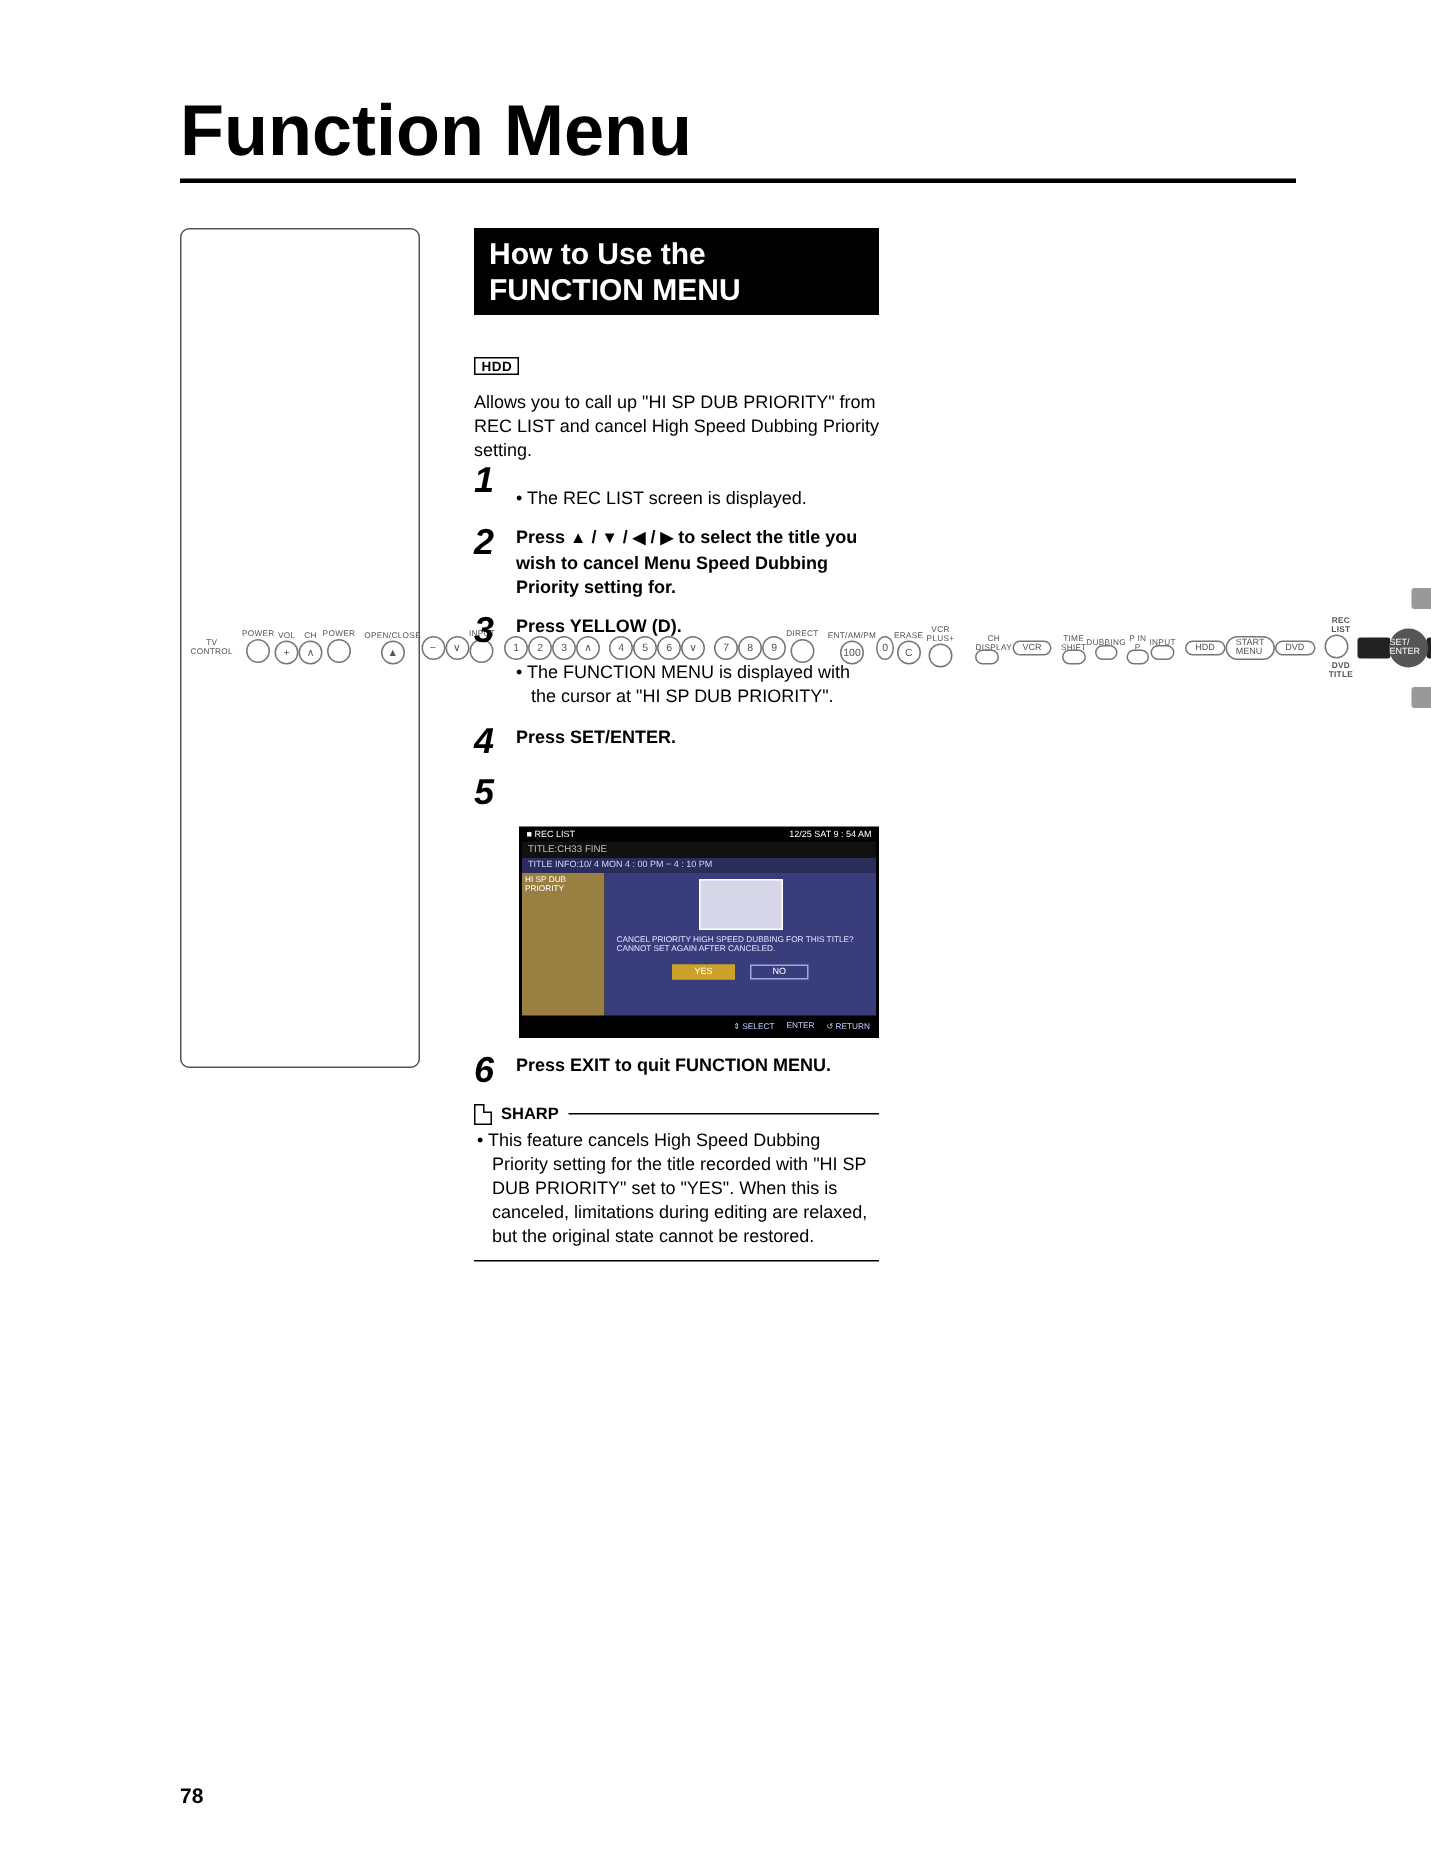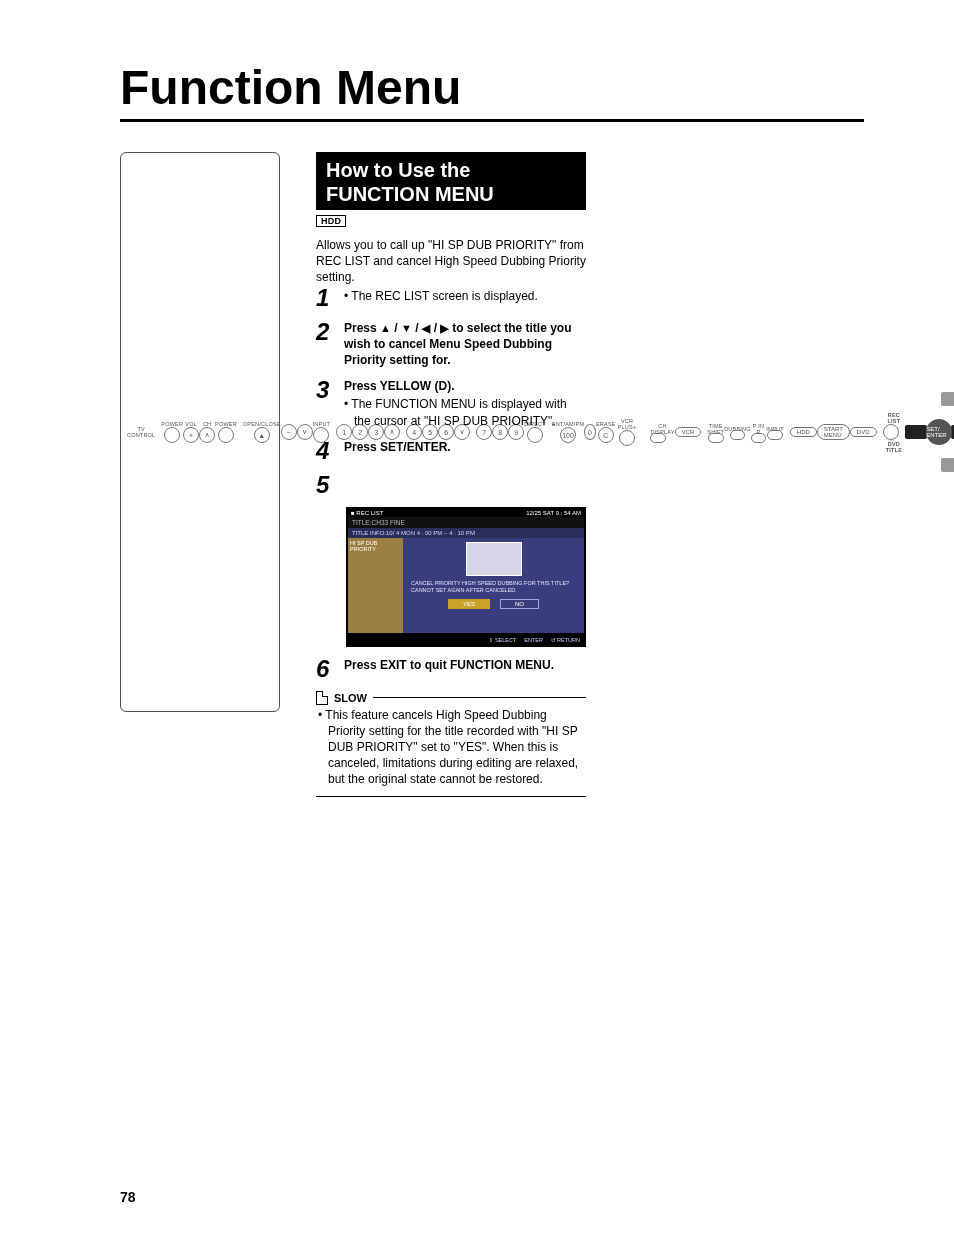--- a/index.html
+++ b/index.html
@@ -64,21 +64,21 @@
     position: absolute; width: 18px; height: 14px; background: #999; border-radius: 2px;
   }
   .remote .sharp { font-weight: bold; font-size: 10px; letter-spacing: 2px; color: #333; margin-top: 4px; }
 
   
   .section-header {
     background: #000; color: #fff;
     font-size: 20px; font-weight: bold;
     padding: 6px 10px 4px 10px;
     line-height: 1.2;
-    margin-bottom: 0;
+    margin-bottom: 24px;
   }
   .hdd-badge {
     display: inline-block;
     border: 1px solid #000;
     font-size: 9px; font-weight: bold;
     padding: 0px 4px;
     margin-bottom: 10px;
     letter-spacing: 0.3px;
   }
 
@@ -86,21 +86,21 @@
   .bullet-line { font-size: 12px; line-height: 1.35; margin-bottom: 14px; padding-left: 12px; text-indent: -10px; }
   .bullet-line::before { content: "• "; }
 
   .step { display: flex; gap: 8px; margin-bottom: 10px; }
   .step .num {
     font-size: 24px; font-weight: bold; font-style: italic;
     width: 20px; flex: 0 0 20px; line-height: 1;
   }
   .step .body { font-size: 12px; line-height: 1.35; }
   .step .body .lead { font-weight: bold; }
-  .step .body .sub { padding-left: 10px; text-indent: -10px; margin-top: 2px; }
+  .step .body .sub { padding-left: 10px; text-indent: -10px; margin-top: 15px; }
   .step .body .sub::before { content: "• "; }
 
   .tri { display: inline-block; font-size: 11px; vertical-align: baseline; }
 
   
   .osd {
     width: 240px; margin: 4px 0 10px 30px;
     font-size: 7px; color: #fff;
     background: #000; padding: 2px;
   }
@@ -402,20 +402,20 @@
 
     <div class="step">
       <div class="num">6</div>
       <div class="body">
         <div class="lead">Press EXIT to quit FUNCTION MENU.</div>
       </div>
     </div>
 
     <div class="note-header">
       <span class="note-icon"></span>
-      <span>SLOW</span>
+      <span>SHARP</span>
       <span class="line"></span>
     </div>
     <p class="note-body">This feature cancels High Speed Dubbing Priority setting for the title recorded with "HI SP DUB PRIORITY" set to "YES". When this is canceled, limitations during editing are relaxed, but the original state cannot be restored.</p>
   </div>
 </div>
 
 <div class="page-num">78</div>
 
 </body></html>

